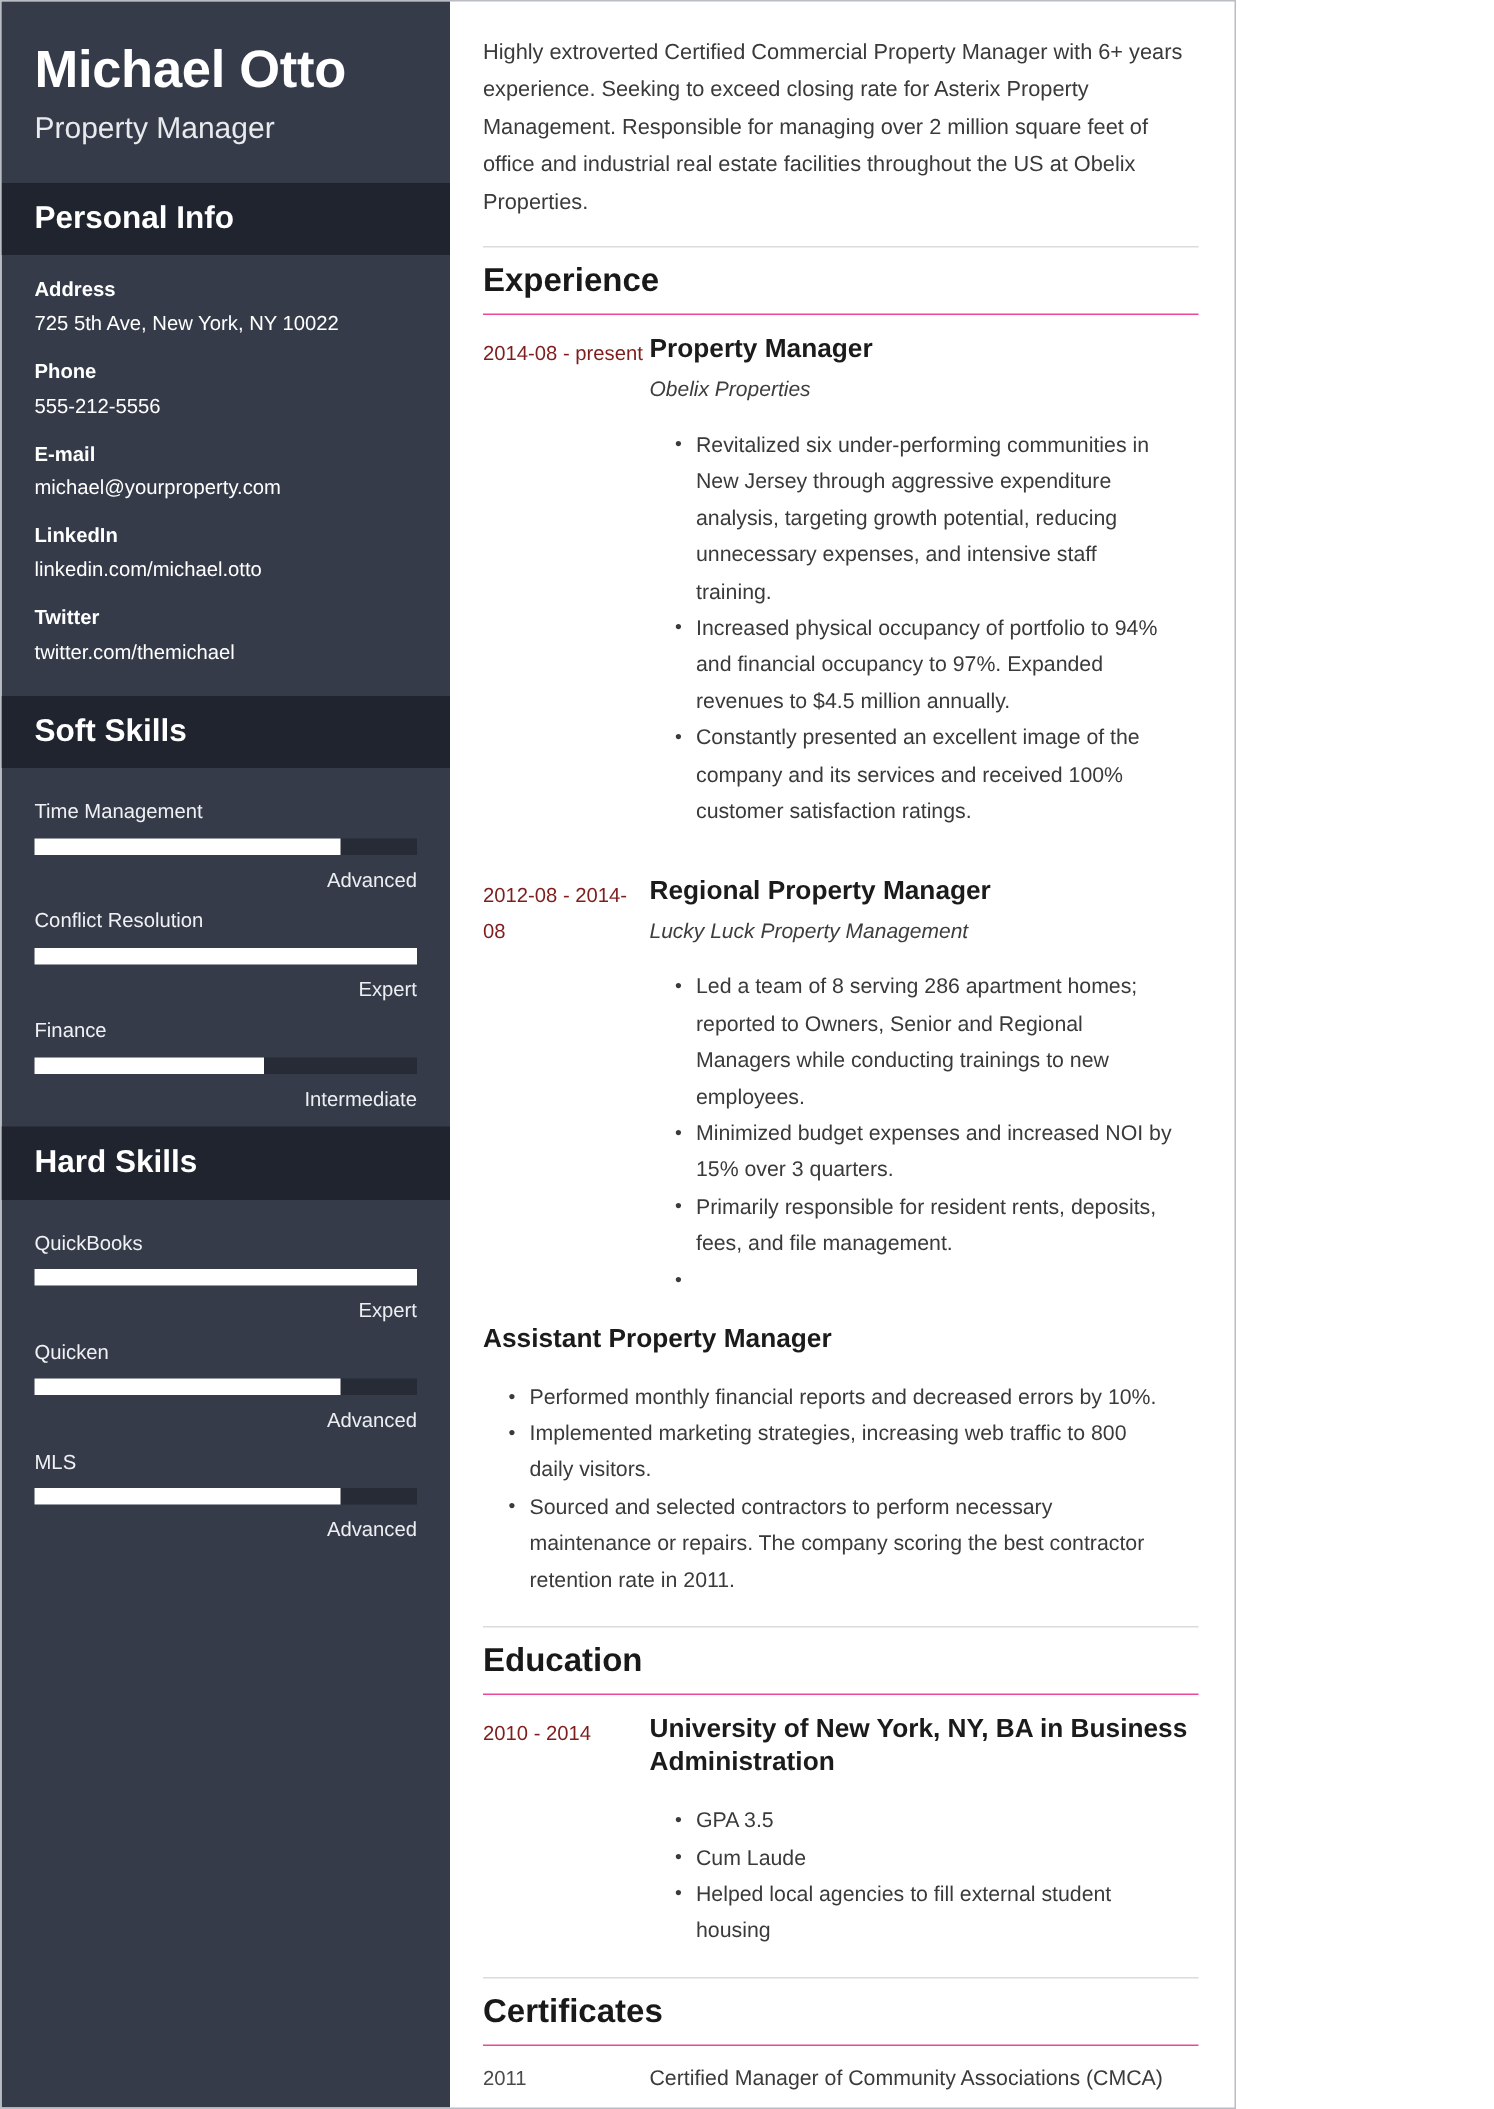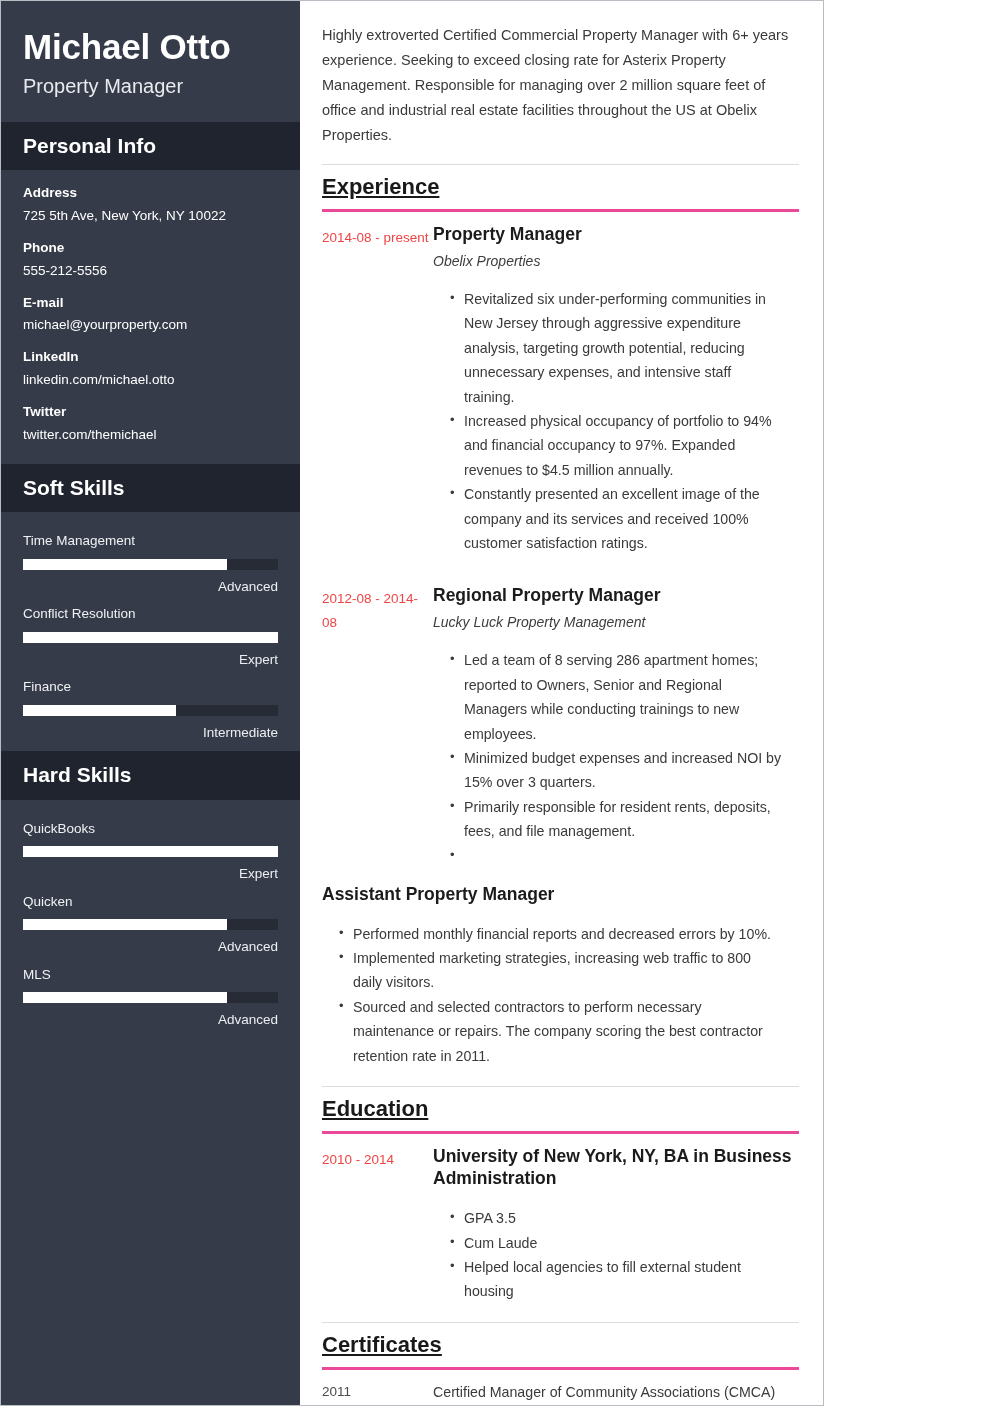--- a/index.html
+++ b/index.html
@@ -120,32 +120,31 @@
     margin: 0 0 16px 0;
   }
   .section { margin: 0; }
   .section-head {
     font-size: 22px;
     font-weight: bold;
     color: #191919;
     margin: 0;
     padding: 9px 0 9px 0;
     border-top: 1px solid #dcdcdc;
-    border-bottom: 3px solid #ec4899;
+    border-bottom: 1px solid #ec4899;
     line-height: 1.2;
-    text-decoration: underline;
   }
   .entry {
     display: flex;
     padding: 12px 0 2px 0;
   }
   .entry-date {
     flex: 0 0 111px;
     font-size: 13.5px;
-    color: #ef4444;
+    color: #7f1d1d;
     line-height: 1.75;
     padding-top: 2px;
   }
   .entry-body { flex: 1 1 auto; }
   .entry-title {
     font-size: 17.5px;
     font-weight: bold;
     color: #1b1b1b;
     margin: 0 0 6px 0;
     line-height: 1.25;

